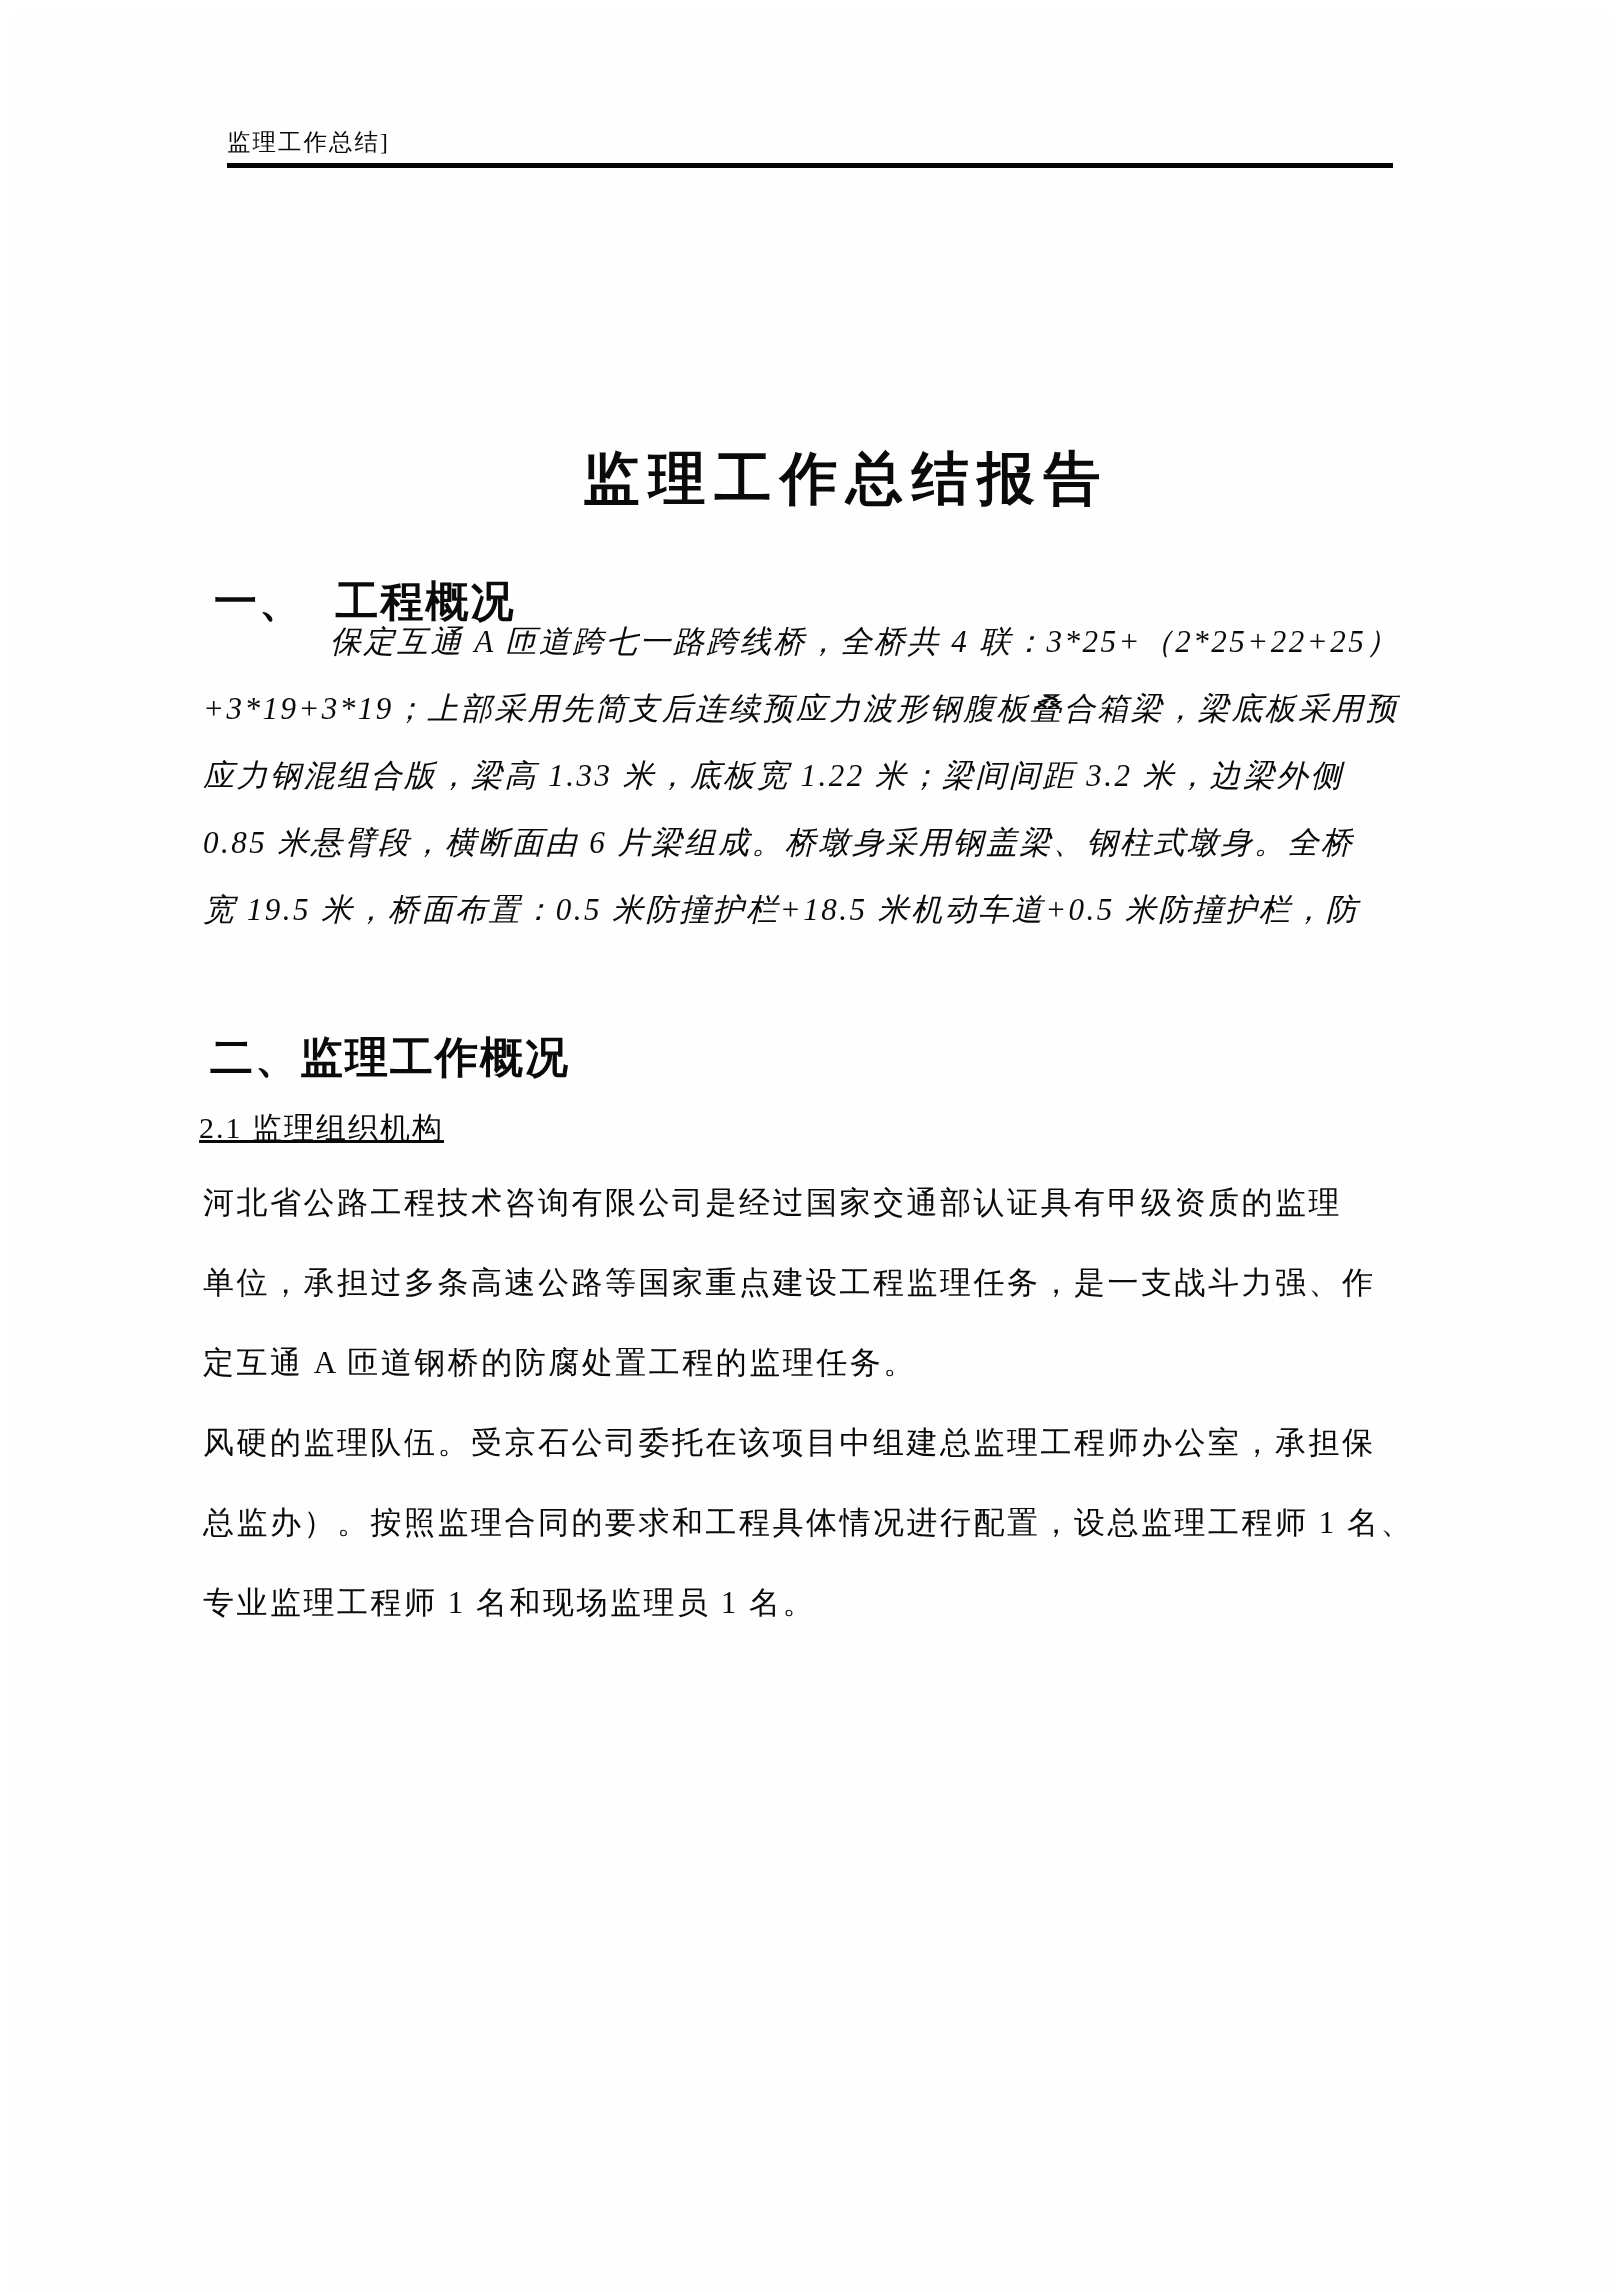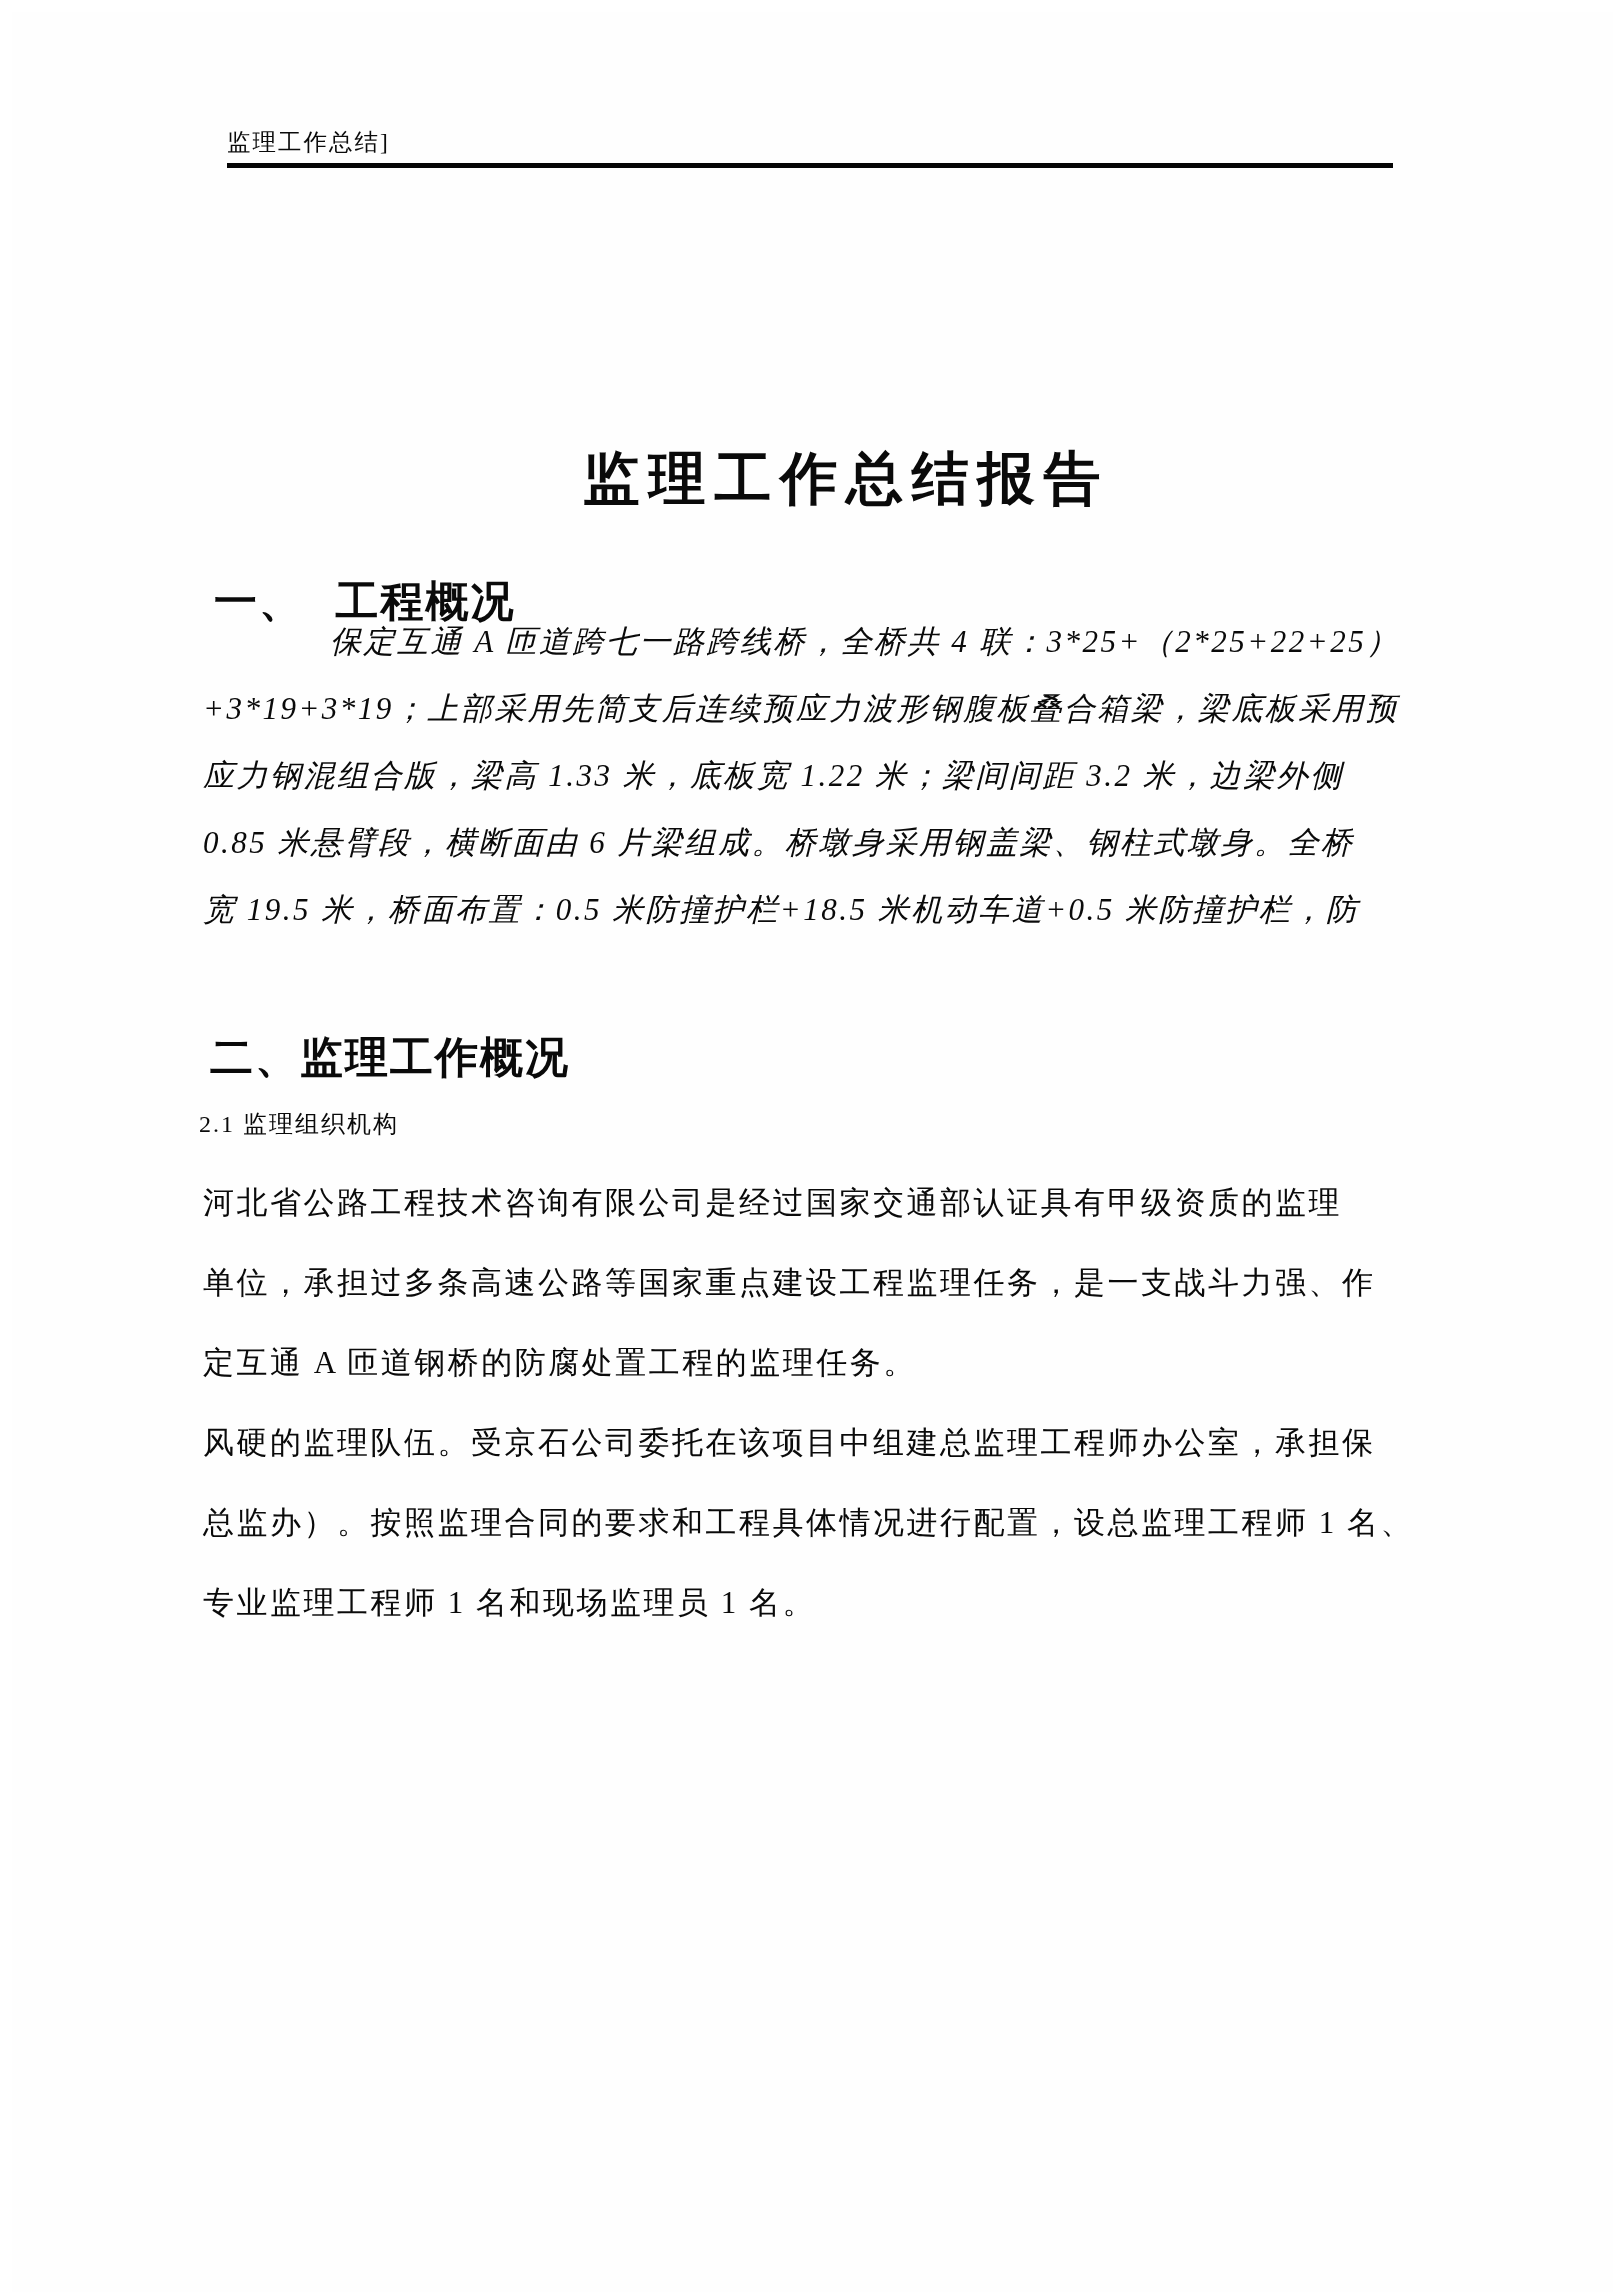--- a/index.html
+++ b/index.html
@@ -61,23 +61,24 @@
     letter-spacing: 2px;
     white-space: nowrap;
   }
   .heading-1 { top: 557px; }
   .heading-1 .heading-title { margin-left: 27.4px; }
   .heading-2 { top: 1013px; }
   .sub-heading {
     position: absolute;
     left: 183px;
     top: 1092px;
-    font-size: 24px;
+    font-size: 30px;
     letter-spacing: 2px;
     white-space: nowrap;
+    text-decoration: underline;
   }
   .body-block {
     position: absolute;
     left: 183px;
     font-size: 31px;
     letter-spacing: 2.5px;
   }
   .body-block .line { white-space: nowrap; }
   .para-1 { top: 590px; line-height: 63px; font-style: italic; }
   .para-2 { top: 1145px; line-height: 76px; }

